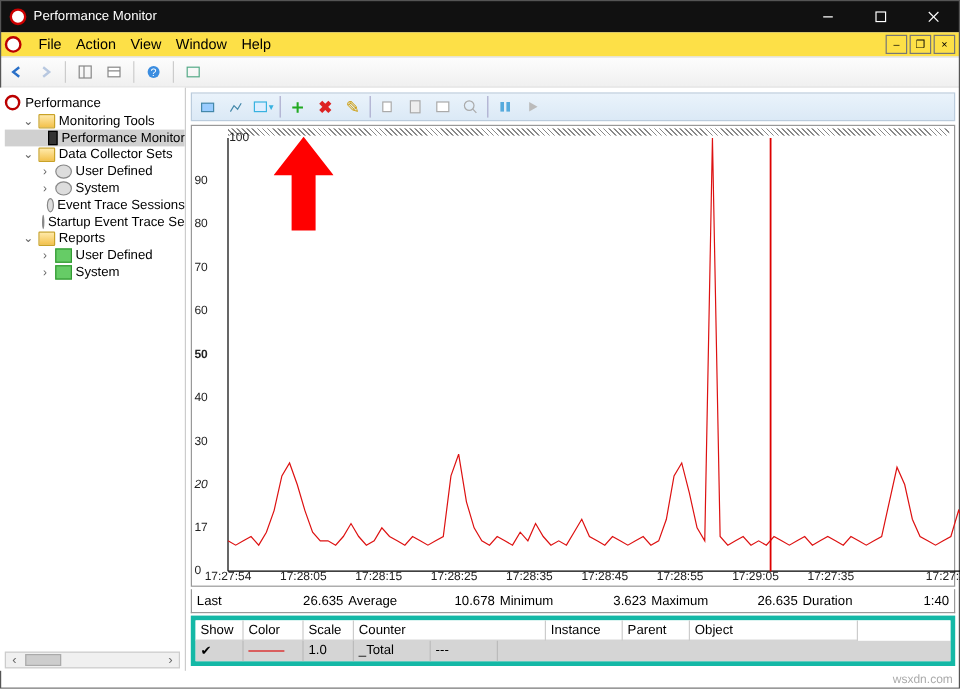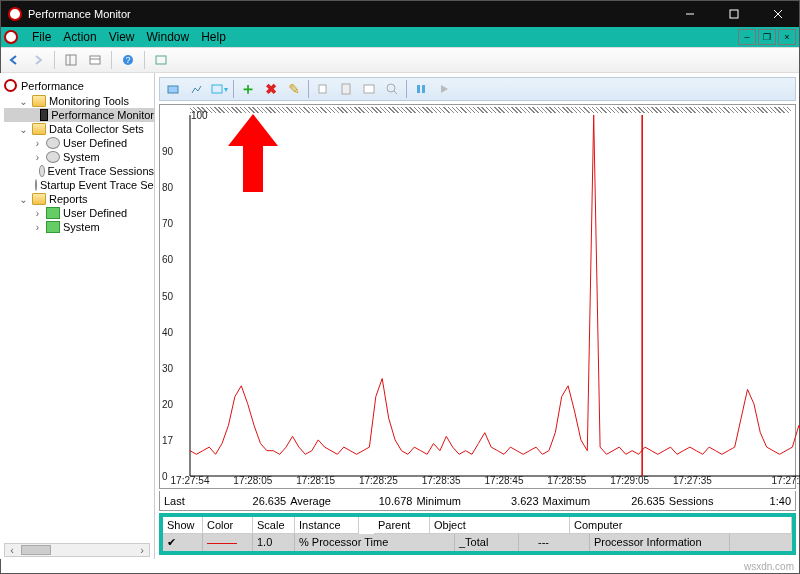--- a/index.html
+++ b/index.html
@@ -4,21 +4,21 @@
 <style>
 * { box-sizing: border-box; margin: 0; padding: 0; font-family: "Segoe UI", Tahoma, sans-serif; }
 body { background: #fff; width: 800px; height: 574px; overflow: hidden; font-size: 11px; color: #000; position: relative; }
 .outerborder { border: 1px solid #555; width: 800px; height: 574px; position: absolute; top:0; left:0; }
 .titlebar-dark { background:#111; color:#fff; height:27px; display:flex; align-items:center; padding-left:8px; }
 .titlebar-dark .app-icon{ width:14px;height:14px;border-radius:50%;background:#fff;border:2px solid #c00;margin-right:6px;}
 .titlebar-dark .spacer{flex:1;}
 .titlebar-dark .winbtn{width:44px;height:27px;display:flex;align-items:center;justify-content:center;}
 .titlebar-dark svg{stroke:#fff;}
 
-.menubar { height: 20px; display: flex; align-items: center; padding: 0 4px; gap: 12px; background:#14b8a6; }
+.menubar { height: 20px; display: flex; align-items: center; padding: 0 4px; gap: 12px; background:#fde047; }
 .menubar span { font-size: 12px; }
 .menubar .app-icon{ width:14px;height:14px;border-radius:50%;background:#fff;border:2px solid #b00;margin-right:2px;}
 .menubar .right { margin-left:auto; display:flex; gap:2px; }
 .menubar .right .mini{width:18px;height:16px;border:1px solid #777;font-size:9px;display:flex;align-items:center;justify-content:center;}
 
 .toolbar1 { height: 26px; border-top: 1px solid #ddd; border-bottom: 1px solid #ddd; background: linear-gradient(#fdfdfd,#f0f0f0); display:flex; align-items:center; padding:0 4px; gap:4px;}
 .toolbar1 .tb { width:20px;height:20px;display:flex;align-items:center;justify-content:center;border:1px solid transparent;border-radius:2px;}
 .toolbar1 .sep { width:1px;height:18px;background:#ccc;margin:0 2px;}
 
 .content { display:flex; height: calc(574px - 27px - 20px - 26px - 15px); }
@@ -55,21 +55,21 @@
 .statsbar{height:20px;border:1px solid #999;border-top:none;display:flex;align-items:center;font-size:11px;padding:0 4px;gap:4px;}
 .statsbar .lbl{color:#000;}
 .statsbar .pair{display:flex;gap:6px;flex:1;}
 .statsbar .pair .v{margin-left:auto;}
 
 .legendbox{border:4px solid #14b8a6;}
 .legend-hdr{display:flex;background:#fff;font-size:11px;}
 .legend-hdr div{border-right:1px solid #ccc;padding:2px 4px;border-bottom:1px solid #ccc;}
 .legend-row{display:flex;background:#d5d5d5;font-size:11px;}
 .legend-row div{padding:2px 4px;border-right:1px solid #bbb;white-space:nowrap;overflow:hidden;}
-.colshow{width:40px;} .colcolor{width:50px;} .colscale{width:42px;} .colcounter{width:160px;} .colinst{width:64px;} .colparent{width:56px;margin-left:15px;} .colobj{width:140px;} .colcomp{flex:1;}
+.colshow{width:40px;} .colcolor{width:50px;} .colscale{width:42px;} .colcounter{width:160px;} .colinst{width:64px;} .colparent{width:56px;} .colobj{width:140px;} .colcomp{flex:1;}
 
 .footer{position:absolute;bottom:2px;right:6px;font-size:10px;color:#aaa;}
 
 .red-arrow{position:absolute;left:228px;top:114px;pointer-events:none;}
 </style>
 </head>
 <body>
 
 <div class="outerborder"></div>
 
@@ -279,24 +279,24 @@
     <div class="chartbox" id="chartbox">
       <div class="hatch"></div>
     <svg width="664" height="389">
           <line x1="30" y1="10" x2="30" y2="371" stroke="#000" stroke-width="1"></line>
           <line x1="30" y1="371" x2="658" y2="371" stroke="#000" stroke-width="1"></line>
           <polyline points="30.0,345.7 36.4,349.3 42.8,345.7 49.2,342.1 55.6,349.3 62.0,338.5 68.4,320.5 74.9,291.6 81.3,280.8 87.7,298.8 94.1,320.5 100.5,338.5 106.9,345.7 113.3,345.7 119.7,349.3 126.1,342.1 132.5,331.3 138.9,342.1 145.3,349.3 151.8,345.7 158.2,334.9 164.6,342.1 171.0,345.7 177.4,349.3 183.8,342.1 190.2,345.7 196.6,349.3 203.0,345.7 209.4,342.1 215.8,291.6 222.2,273.5 228.7,313.2 235.1,334.9 241.5,345.7 247.9,349.3 254.3,342.1 260.7,345.7 267.1,349.3 273.5,338.5 279.9,345.7 286.3,331.3 292.7,342.1 299.1,349.3 305.6,345.7 312.0,349.3 318.4,338.5 324.8,327.7 331.2,342.1 337.6,345.7 344.0,349.3 350.4,342.1 356.8,345.7 363.2,349.3 369.6,345.7 376.0,342.1 382.4,349.3 388.9,345.7 395.3,327.7 401.7,291.6 408.1,280.8 414.5,306.0 420.9,334.9 427.3,345.7 433.7,10.0 440.1,342.1 446.5,349.3 452.9,345.7 459.3,342.1 465.8,349.3 472.2,345.7 478.6,349.3 485.0,342.1 491.4,345.7 497.8,349.3 504.2,345.7 510.6,342.1 517.0,349.3 523.4,345.7 529.8,342.1 536.2,345.7 542.7,349.3 549.1,342.1 555.5,345.7 561.9,349.3 568.3,345.7 574.7,342.1 581.1,313.2 587.5,284.4 593.9,298.8 600.3,327.7 606.7,342.1 613.1,345.7 619.6,349.3 626.0,345.7 632.4,342.1 638.8,320.5 645.2,334.9 651.6,342.1 658.0,345.7" fill="none" stroke="#d11" stroke-width="1"></polyline>
           <line x1="482.15999999999997" y1="10" x2="482.15999999999997" y2="371" stroke="#d00" stroke-width="1.5"></line>
         </svg>
         <div class="ylab" style="top: 371px;">0</div>
         <div class="ylab" style="top: 334.9px;">17</div>
-        <div class="ylab" style="top: 298.8px;">20</div>
+        <div class="ylab" style="top: 298.8px; font-style: italic;">20</div>
         <div class="ylab" style="top: 262.7px;">30</div>
         <div class="ylab" style="top: 226.6px;">40</div>
-        <div class="ylab" style="top: 190.5px;">50</div>
+        <div class="ylab" style="top: 190.5px; font-weight: bold;">50</div>
         <div class="ylab" style="top: 154.4px;">60</div>
         <div class="ylab" style="top: 118.3px;">70</div>
         <div class="ylab" style="top: 82.2px;">80</div>
         <div class="ylab" style="top: 46.1px;">90</div>
         <div class="ylab" style="top: 10px; margin-left: 29px;">100</div>
         <div class="xlab" style="left: 30px;">17:27:54</div>
         <div class="xlab" style="left: 92.8px;">17:28:05</div>
         <div class="xlab" style="left: 155.6px;">17:28:15</div>
         <div class="xlab" style="left: 218.4px;">17:28:25</div>
         <div class="xlab" style="left: 281.2px;">17:28:35</div>
@@ -319,43 +319,41 @@
         </div>
       <div class="pair">
           <span class="lbl">Minimum</span>
           <span class="v">3.623</span>
         </div>
       <div class="pair">
           <span class="lbl">Maximum</span>
           <span class="v">26.635</span>
         </div>
       <div class="pair">
-          <span class="lbl">Sessions</span>
+          <span class="lbl">Duration</span>
           <span class="v">1:40</span>
         </div>
     </div>
 
     <div class="legendbox">
       <div class="legend-hdr">
         <div class="colshow">Show</div>
         <div class="colcolor">Color</div>
         <div class="colscale">Scale</div>
+        <div class="colcounter">Counter</div>
         <div class="colinst">Instance</div>
         <div class="colparent">Parent</div>
         <div class="colobj">Object</div>
-        <div class="colcomp">Computer</div>
       </div>
       <div class="legend-row">
         <div class="colshow"><span>✔</span></div>
         <div class="colcolor"><span style="display:inline-block;width:30px;border-top:1.5px solid #d11;vertical-align:middle;"></span></div>
         <div class="colscale">1.0</div>
-        <div class="colcounter">% Processor Time</div>
         <div class="colinst">_Total</div>
         <div class="colparent">---</div>
-        <div class="colobj">Processor Information</div>
       </div>
     </div>
   </div>
 </div>
 
 <svg class="red-arrow" width="50" height="80">
   <polygon points="25,0 50,32 35,32 35,78 15,78 15,32 0,32" fill="#ff0000"></polygon>
 </svg>
 
 <div class="footer">wsxdn.com</div>

